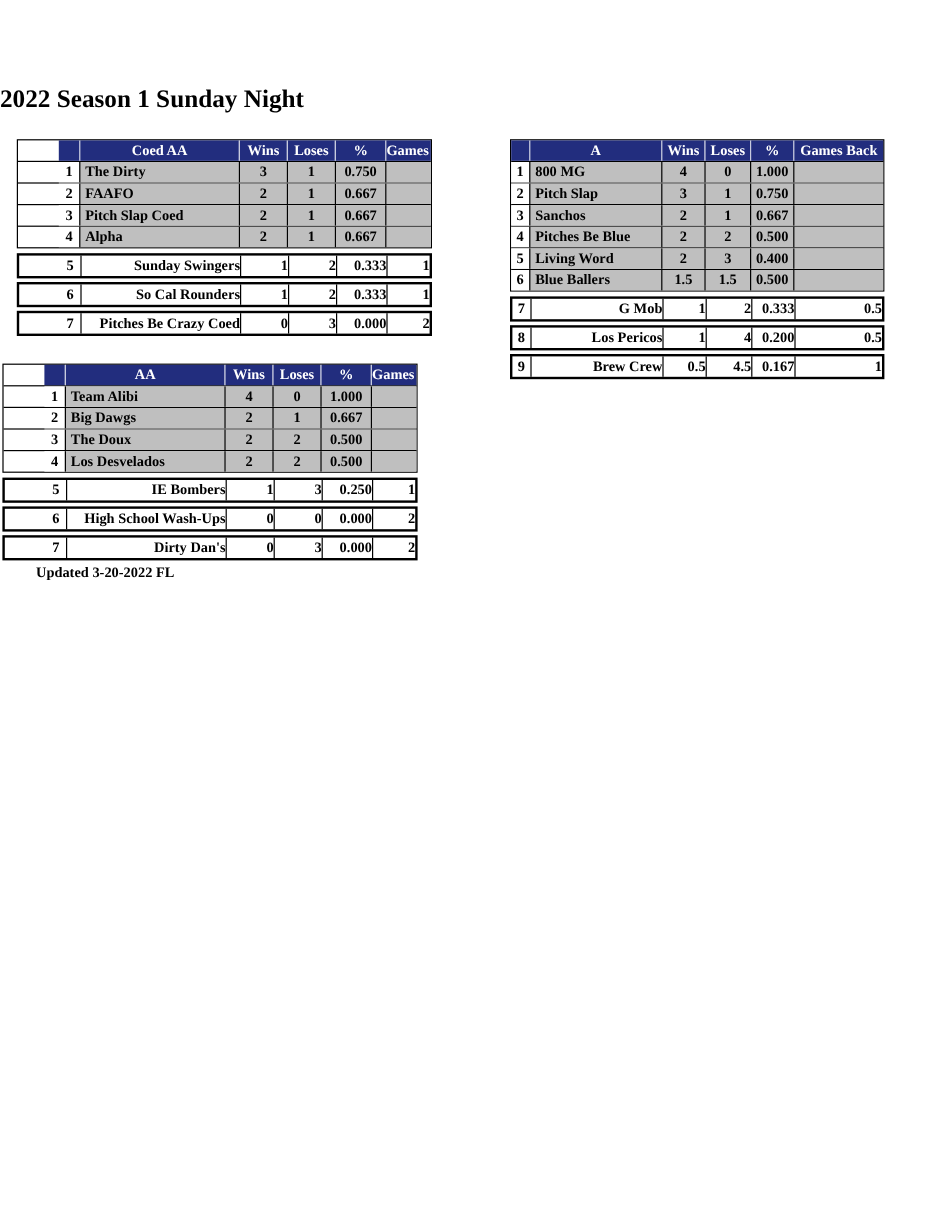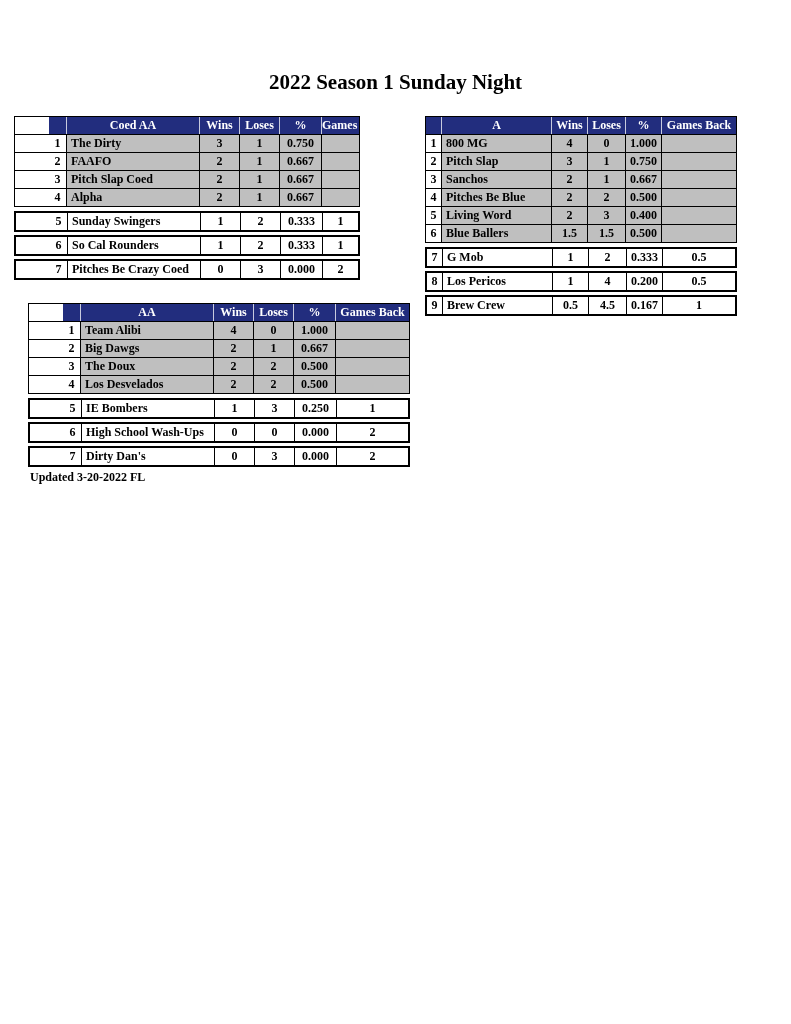--- a/index.html
+++ b/index.html
@@ -2,21 +2,21 @@
 <html style="--header-bg: #222D7E; --header-text: #FFFFFF; --upper-row-bg: #BFBFBF;"><head>
 <meta charset="utf-8">
 <style>
   html,body{margin:0;padding:0;}
   body{
     width:791px;height:1024px;position:relative;background:#ffffff;
     font-family:"Liberation Serif", serif;font-weight:700;color:#000;
     overflow:hidden;
   }
   .title{
-    position:absolute;top:70px;left:0;width:791px;text-align:center;
+    position:absolute;top:70px;left:0;width:791px;
     font-size:21px;font-weight:700;
   }
   .footer{
     position:absolute;left:30px;top:470px;font-size:12px;font-weight:700;
   }
   .tbl{position:absolute;font-size:12px;}
   .row{display:grid;height:17px;line-height:17px;}
   .t0 .row,.t2 .row{grid-template-columns:17px 133px 40px 40px 42px 1fr;padding-left:34px;}
   .t1 .row{grid-template-columns:15px 110px 36px 38px 36px 1fr;}
   .block-upper{border:1px solid #000;}
@@ -24,21 +24,21 @@
   .cell{overflow:hidden;white-space:nowrap;}
   .cell.team{padding-left:4px;text-align:left;}
   .cell.rank,.cell.num{text-align:center;}
   .row.head .cell{background:var(--header-bg,#222D7E);color:var(--header-text,#fff);}
   .row.head .cell + .cell{border-left:1px solid rgba(255,255,255,.75);}
   .row.gray .cell{background:var(--upper-row-bg,#BFBFBF);}
   .row.gray .cell.rank{background:#fff;}
   .row.gray .cell + .cell{border-left:1px solid #000;}
   .row.bold{border:2px solid #000;margin-top:3px;background:#fff;}
   .block-upper + .row.bold{margin-top:4px;}
-  .row.bold .cell + .cell{border-left:1px solid #000;}
+  .row.bold .cell + .cell{border-left:1px solid #000;text-align:right;}
 </style>
 </head>
 <body>
 
 <div class="title">2022 Season 1 Sunday Night</div>
 
 <div class="tbl t0" style="left:14px;top:116px;width:346px;">
     <div class="block-upper">
       <div class="row head">
         <div class="cell rank"></div>
@@ -185,21 +185,21 @@
     <div class="row bold">
       <div class="cell rank">9</div>
       <div class="cell team">Brew Crew</div>
       <div class="cell num">0.5</div>
       <div class="cell num">4.5</div>
       <div class="cell num">0.167</div>
       <div class="cell num">1</div>
     </div>
   </div>
 
-<div class="tbl t2" style="left:28px;top:303px;width:382px;">
+<div class="tbl t2" style="left:2px;top:303px;width:346px;">
     <div class="block-upper">
       <div class="row head">
         <div class="cell rank"></div>
         <div class="cell num">AA</div>
         <div class="cell num">Wins</div>
         <div class="cell num">Loses</div>
         <div class="cell num">%</div>
         <div class="cell num">Games Back</div>
       </div>
       <div class="row gray">

